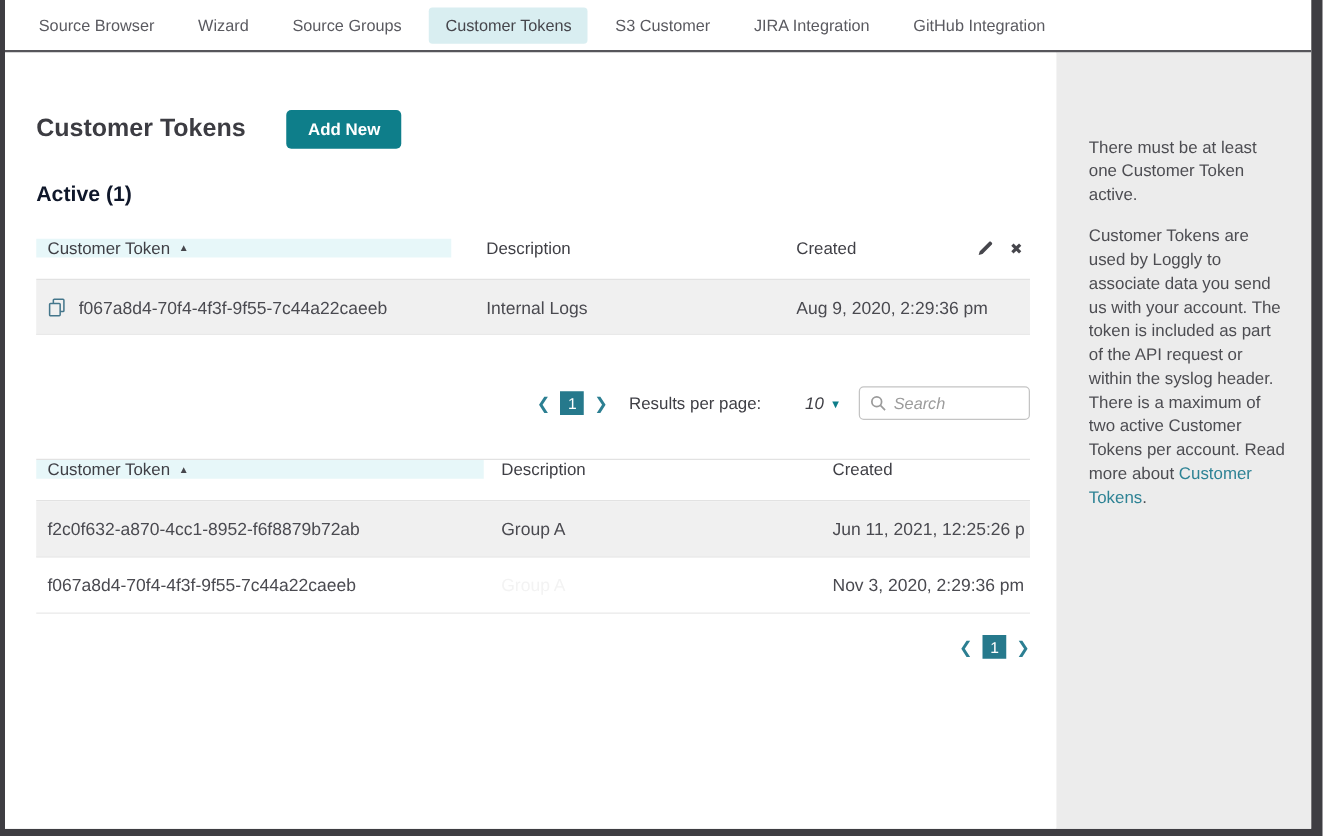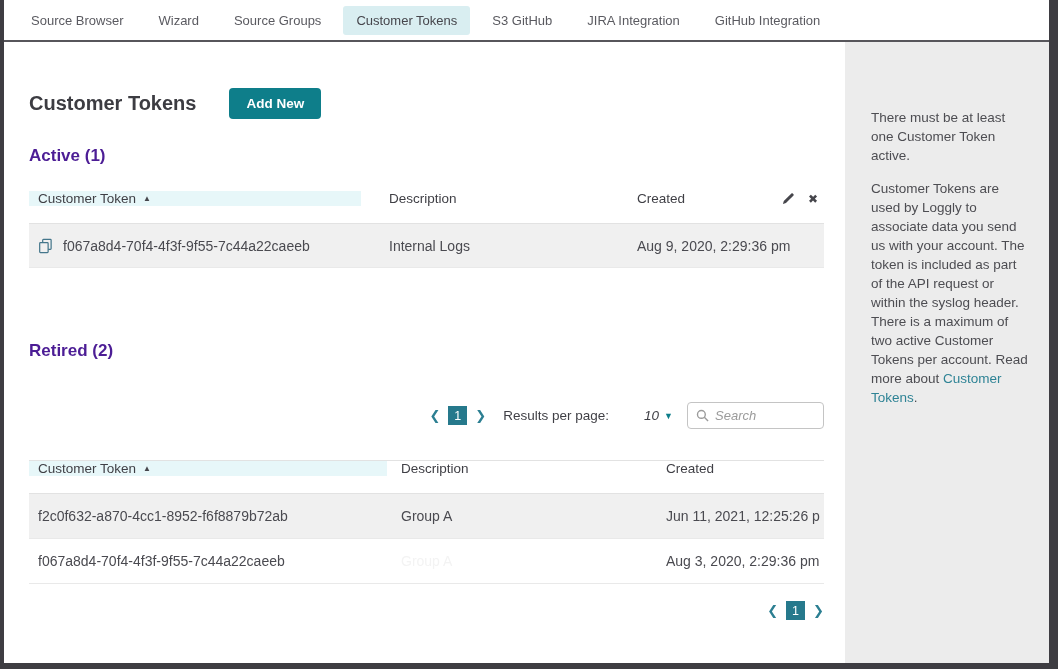--- a/index.html
+++ b/index.html
@@ -36,21 +36,21 @@
   .aside p { margin-bottom:14px; }
   .aside a { color:#2e8395; text-decoration:none; cursor:pointer; }
   
   .title-row { margin-top:46px; display:flex; align-items:center; }
   h1.page-title { font-size:20px; font-weight:700; color:#3c3c42; }
   .add-btn {
     margin-left:33px; background:#0e7e8a; color:#fff; border:none;
     font-family:inherit; font-size:13.5px; font-weight:700;
     padding:8px 17px; border-radius:4px; cursor:pointer;
   }
-  h2.section-h { font-size:17px; font-weight:700; color:#4c1d95; }
+  h2.section-h { font-size:17px; font-weight:700; color:#0f172a; }
   .active-h { margin-top:27px; }
   .retired-h { margin-top:73px; }
   
   .tbl { width:795px; }
   .thead {
     display:flex; align-items:flex-start; height:33px;
     border-bottom:1px solid #e2e2e2; font-size:13.5px; color:#3f3f45;
   }
   .th { display:flex; align-items:center; }
   .th-token { padding-left:9px; background:#e7f7f9; }
@@ -107,21 +107,21 @@
 </head>
 <body>
 
 <div class="frame">
 
   <div class="nav">
     <div class="nav-tab">Source Browser</div>
     <div class="nav-tab">Wizard</div>
     <div class="nav-tab">Source Groups</div>
     <div class="nav-tab active">Customer Tokens</div>
-    <div class="nav-tab">S3 GitHub</div>
+    <div class="nav-tab">S3 Customer</div>
     <div class="nav-tab">JIRA Integration</div>
     <div class="nav-tab">GitHub Integration</div>
   </div>
 
   <div class="content-row">
     <div class="main">
 
       <div class="title-row">
         <h1 class="page-title">Customer Tokens</h1>
         <button class="add-btn">Add New</button>
@@ -156,21 +156,20 @@
                 <rect x="1.8" y="5" width="9" height="10.5" rx="0.8" fill="#f0f0f0"></rect>
               </svg>
             </span>
             <span>f067a8d4-70f4-4f3f-9f55-7c44a22caeeb</span>
           </div>
           <div class="td td-desc">Internal Logs</div>
           <div class="td td-created">Aug 9, 2020, 2:29:36 pm</div>
         </div>
       </div>
 
-      <h2 class="section-h retired-h">Retired (2)</h2>
 
       <div class="toolbar">
         <span class="pager">
           <span class="chev">❮</span>
           <span class="page-box">1</span>
           <span class="chev">❯</span>
         </span>
         <span class="rpp-label">Results per page:</span>
         <span class="rpp-value">
           <span>10</span>
@@ -197,21 +196,21 @@
           <div class="th th-created">Created</div>
         </div>
         <div class="trow stripe">
           <div class="td td-token">f2c0f632-a870-4cc1-8952-f6f8879b72ab</div>
           <div class="td td-desc">Group A</div>
           <div class="td td-created">Jun 11, 2021, 12:25:26 p</div>
         </div>
         <div class="trow">
           <div class="td td-token">f067a8d4-70f4-4f3f-9f55-7c44a22caeeb</div>
           <div class="td td-desc ghost">Group A</div>
-          <div class="td td-created">Aug 3, 2020, 2:29:36 pm</div>
+          <div class="td td-created">Nov 3, 2020, 2:29:36 pm</div>
         </div>
       </div>
 
       <div class="bottom-pager">
         <span class="pager">
           <span class="chev">❮</span>
           <span class="page-box">1</span>
           <span class="chev">❯</span>
         </span>
       </div>

